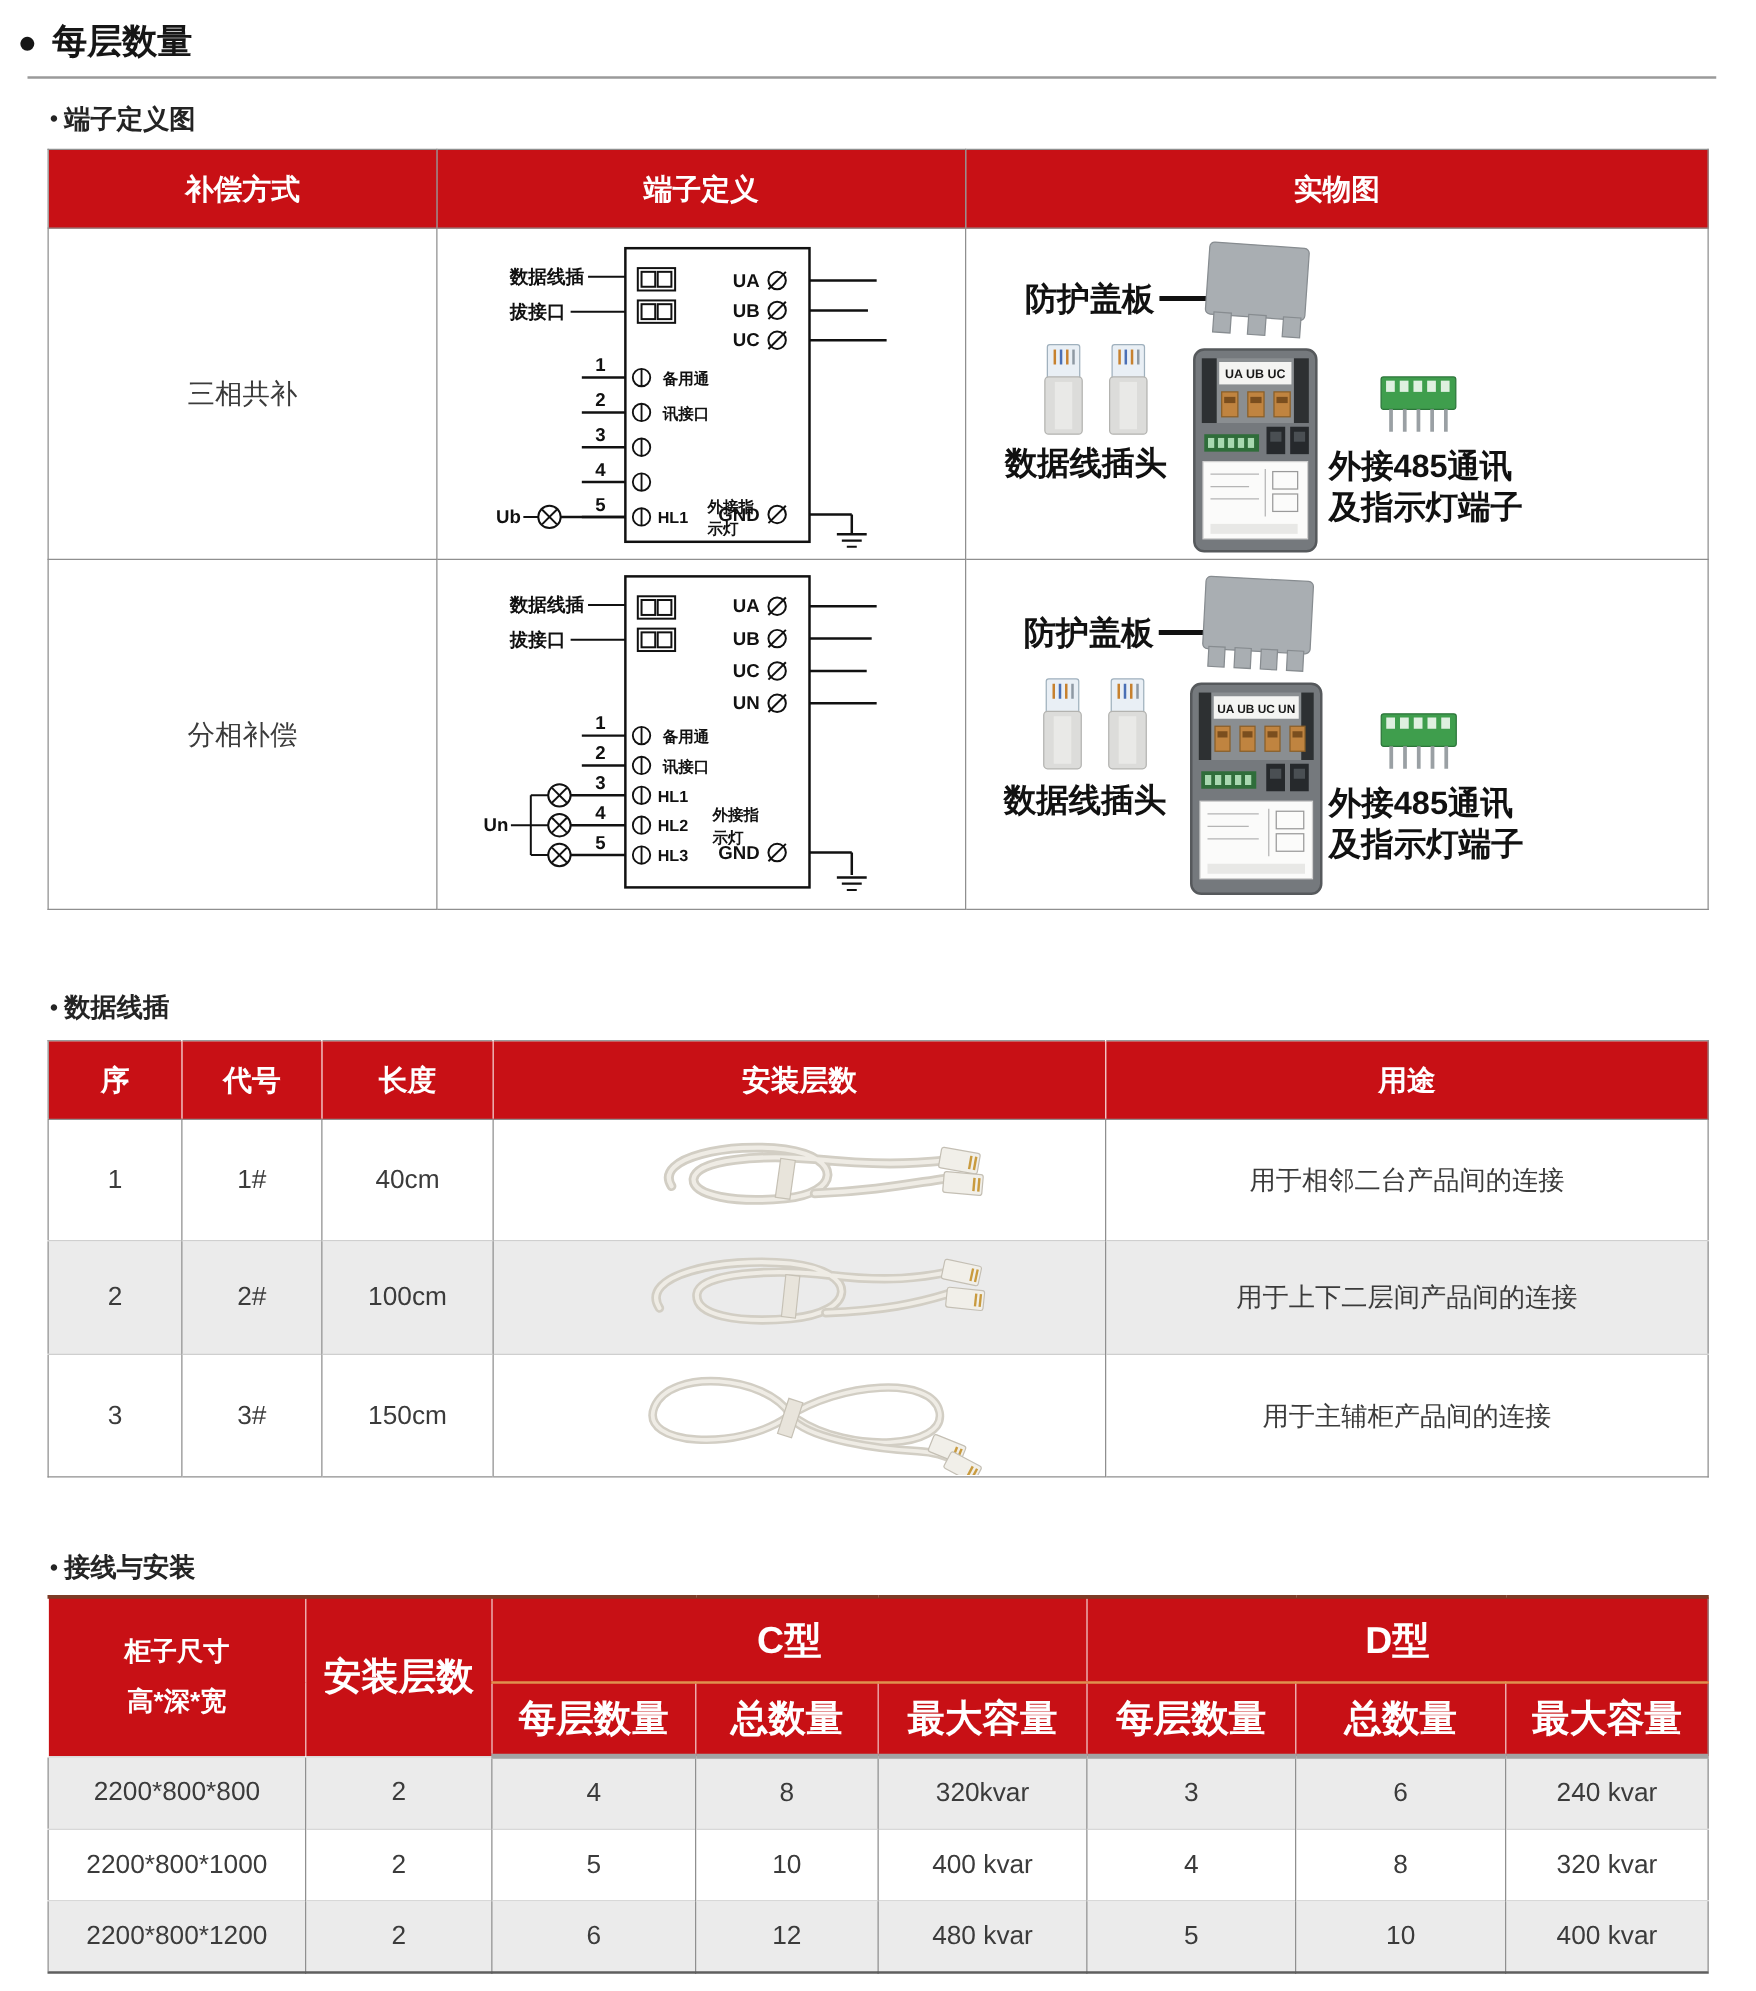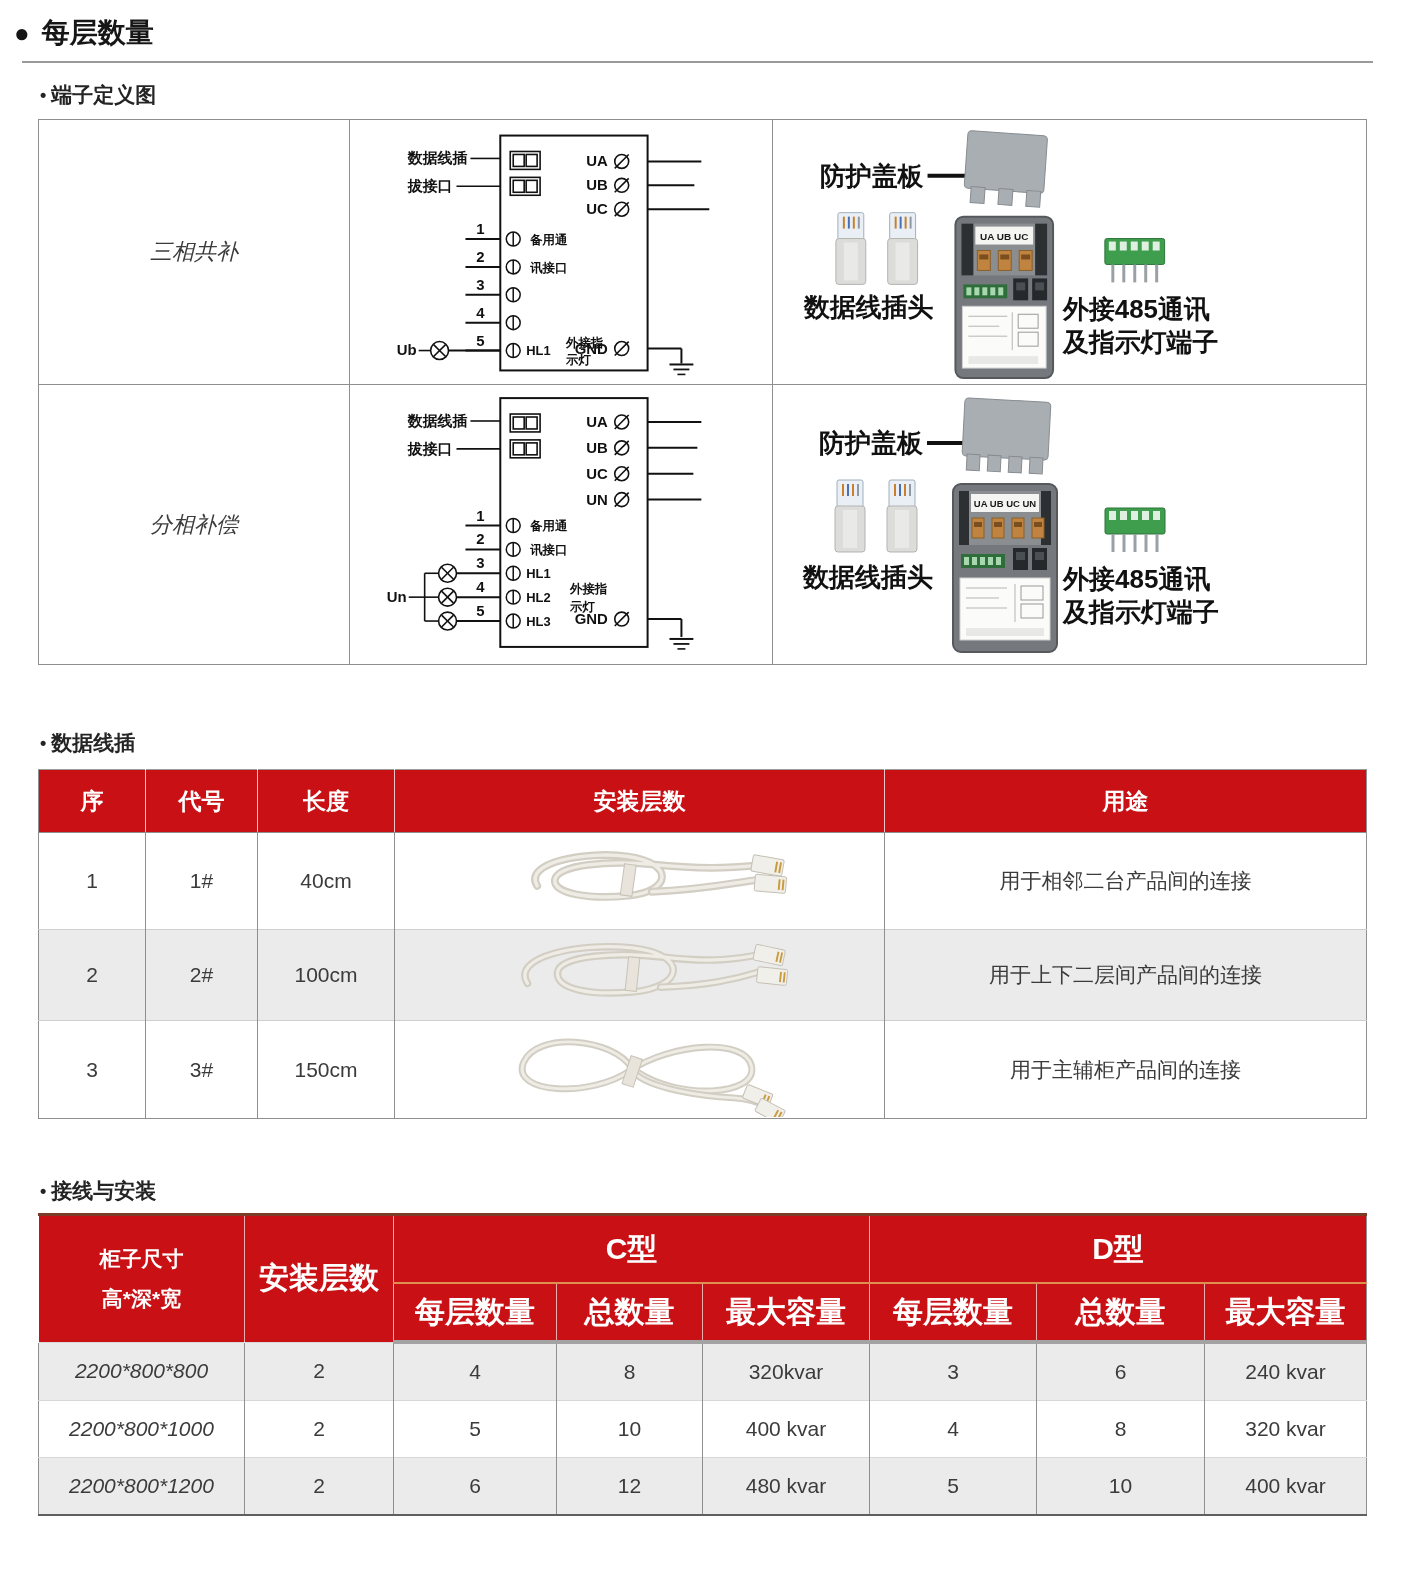--- a/index.html
+++ b/index.html
@@ -21,41 +21,41 @@
   .sl3{margin-top:58px;}
   
   table{border-collapse:collapse;table-layout:fixed;margin-left:38px;width:1328px;}
   th{color:#ffffff;font-weight:bold;background:#c81015;}
   td{color:#3b3b3b;text-align:center;vertical-align:middle;}
   
   .t1{margin-top:10px;}
   .t1 th,.t1 td{border:1px solid #8f8f8f;}
   .t1 th{font-size:23px;height:60px;}
   .t1 td{background:#ffffff;}
-  .t1 .method{font-size:22px;font-style:italic;}
+  .t1 .method{font-size:22px;}
   .t1 .diagram-cell,.t1 .photo-cell{padding:0;}
   .t1 svg{display:block;margin:0 auto;}
   
   .t2{margin-top:12px;border:1px solid #8f8f8f;border-top:1px solid #9a9a9a;}
   .t2 th{font-size:23px;height:60px;border-left:1px solid rgba(255,255,255,.75);
     border-bottom:1px solid #8f8f8f;}
   .t2 th:first-child{border-left:none;}
   .t2 td{font-size:21px;border-left:1px solid #8f8f8f;border-top:1px solid #cfcfcf;padding:0;}
   .t2 td:first-child{border-left:none;}
   .t2 .alt td{background:#ebebeb;}
   .t2 svg{display:block;margin:0 auto;}
   
   .t3{margin-top:8px;border:1px solid #8f8f8f;border-top:3px solid #7c3b26;
     border-bottom:2px solid #5f5f5f;}
   .t3 th{font-size:30px;border-left:1px solid rgba(255,255,255,.65);}
   .t3 th.grp{height:64px;border-bottom:2px solid #e0904e;}
   .t3 th.sub{height:54px;border-bottom:4px solid #a3a3a3;}
   .t3 th.span2{font-size:21px;line-height:1.9;}
   .t3 td{font-size:21px;height:54px;border-left:1px solid #8f8f8f;border-top:1px solid #d8d8d8;}
-  .t3 td:first-child{border-left:none;font-style:italic;}
+  .t3 td:first-child{border-left:none;}
   .t3 .alt td{background:#ebebeb;}
   
   svg text{font-family:"Liberation Sans","DejaVu Sans",sans-serif;}
 </style>
 </head>
 <body>
 
 <div class="page">
 
   <div class="main-title">
@@ -69,20 +69,25 @@
     <span>端子定义图</span>
   </div>
 
   <table class="t1">
     <colgroup>
         <col style="width:311px">
         <col style="width:423px">
         <col style="width:594px">
       </colgroup>
     <tbody>
+        <tr>
+      <th>补偿方式</th>
+      <th>端子定义</th>
+      <th>实物图</th>
+    </tr>
 
     <tr style="height:265px;">
       <td class="method">三相共补</td>
       <td class="diagram-cell">
         <svg width="421" height="263" viewBox="0 0 423 263">
           <g stroke="#111" fill="none" stroke-width="2">
             <rect x="150" y="14" width="148" height="236"></rect>
           </g>
 
           <g stroke="#111" fill="none" stroke-width="1.6">

